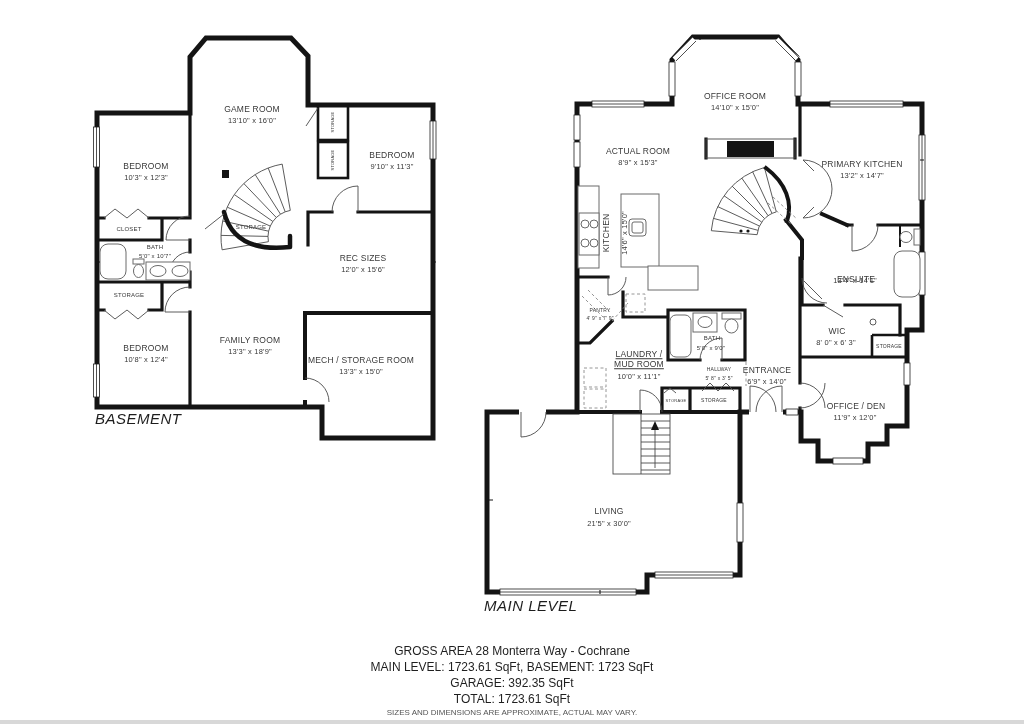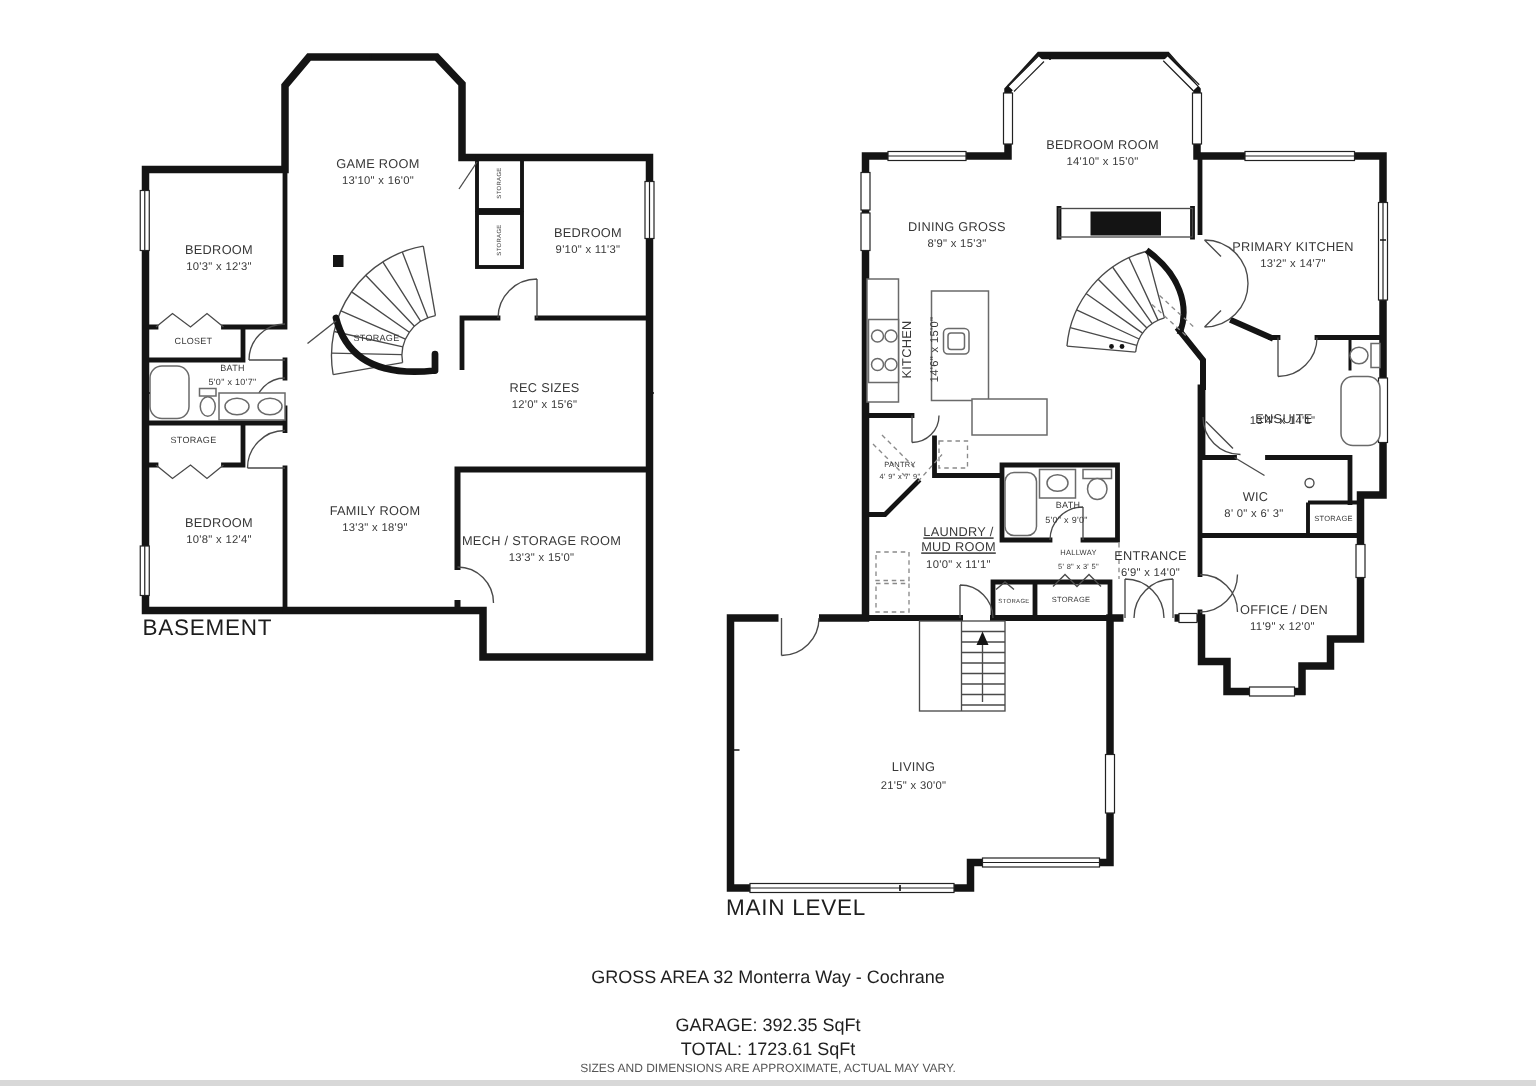--- a/index.html
+++ b/index.html
@@ -24,21 +24,21 @@
   
   .lbl{position:absolute;transform:translate(-50%,-50%);text-align:center;white-space:nowrap;
        line-height:1.15;letter-spacing:.2px;}
   .rn{font-size:8.5px;}
   .rd{font-size:7.5px;}
   .sm{font-size:6px;}
   .xs{font-size:5px;}
   .xxs{font-size:4px;}
   .vert{transform:translate(-50%,-50%) rotate(-90deg);}
   .wrap{white-space:normal;width:56px;text-decoration:underline;}
-  .title{position:absolute;font-size:15px;letter-spacing:.5px;color:#1d1d1d;transform:none;}
+  .title{position:absolute;font-size:15px;letter-spacing:.5px;color:#1d1d1d;transform:none;font-style:italic;}
   .foot{position:absolute;left:512px;transform:translate(-50%,-50%);white-space:nowrap;
         font-size:12px;color:#1f1f1f;text-align:center;}
   .foot.small{font-size:8px;color:#555;}
   .bottom-strip{position:absolute;left:0;right:0;bottom:0;height:4px;background:#d8d8d8;}
 </style>
 </head>
 <body>
 
 <div class="canvas">
 
@@ -237,23 +237,23 @@
   <div class="lbl rd" style="left:250px;top:352px">13'3" x 18'9"</div>
   <div class="lbl rn" style="left:363px;top:259px">REC SIZES</div>
   <div class="lbl rd" style="left:363px;top:270px">12'0" x 15'6"</div>
   <div class="lbl rn" style="left:361px;top:361px">MECH / STORAGE ROOM</div>
   <div class="lbl rd" style="left:361px;top:372px">13'3" x 15'0"</div>
   <div class="lbl sm" style="left:251px;top:227px">STORAGE</div>
   <div class="lbl xxs vert" style="left:333px;top:122px">STORAGE</div>
   <div class="lbl xxs vert" style="left:333px;top:160px">STORAGE</div>
   <div class="title" style="left:95px;top:410px">BASEMENT</div>
 
-  <div class="lbl rn" style="left:735px;top:97px">BEDROOM ROOM</div>
+  <div class="lbl rn" style="left:735px;top:97px">OFFICE ROOM</div>
   <div class="lbl rd" style="left:735px;top:108px">14'10" x 15'0"</div>
-  <div class="lbl rn" style="left:638px;top:152px">DINING GROSS</div>
+  <div class="lbl rn" style="left:638px;top:152px">ACTUAL ROOM</div>
   <div class="lbl rd" style="left:638px;top:163px">8'9" x 15'3"</div>
   <div class="lbl vert" style="left:613px;top:233px"><span class="rn">KITCHEN</span><br><span class="rd">14'6" x 15'0"</span></div>
   <div class="lbl rn" style="left:862px;top:165px">PRIMARY KITCHEN</div>
   <div class="lbl rd" style="left:862px;top:176px">13'2" x 14'7"</div>
   <div class="lbl rn" style="left:856px;top:280px">ENSUITE</div>
   <div class="lbl rd" style="left:855px;top:281px">13'4" x 14'1"</div>
   <div class="lbl rn" style="left:837px;top:332px">WIC</div>
   <div class="lbl rd" style="left:836px;top:343px">8' 0" x 6' 3"</div>
   <div class="lbl xs" style="left:889px;top:347px">STORAGE</div>
   <div class="lbl xs" style="left:600px;top:311px">PANTRY</div>
@@ -267,19 +267,20 @@
   <div class="lbl rn" style="left:767px;top:371px">ENTRANCE</div>
   <div class="lbl rd" style="left:767px;top:382px">6'9" x 14'0"</div>
   <div class="lbl rn" style="left:856px;top:407px">OFFICE / DEN</div>
   <div class="lbl rd" style="left:855px;top:418px">11'9" x 12'0"</div>
   <div class="lbl xxs" style="left:676px;top:401px">STORAGE</div>
   <div class="lbl xs" style="left:714px;top:401px">STORAGE</div>
   <div class="lbl rn" style="left:609px;top:512px">LIVING</div>
   <div class="lbl rd" style="left:609px;top:524px">21'5" x 30'0"</div>
   <div class="title" style="left:484px;top:597px">MAIN LEVEL</div>
 
-  <div class="foot" style="top:651px">GROSS AREA 32 Monterra Way - Cochrane</div>
+  <div class="foot" style="top:651px">GROSS AREA 28 Monterra Way - Cochrane</div>
+  <div class="foot" style="top:667px">MAIN LEVEL: 1723.61 SqFt, BASEMENT: 1723 SqFt</div>
   <div class="foot" style="top:683px">GARAGE: 392.35 SqFt</div>
   <div class="foot" style="top:699px">TOTAL: 1723.61 SqFt</div>
   <div class="foot small" style="top:712px">SIZES AND DIMENSIONS ARE APPROXIMATE, ACTUAL MAY VARY.</div>
 
   <div class="bottom-strip"></div>
 </div>
 
 </body></html>

